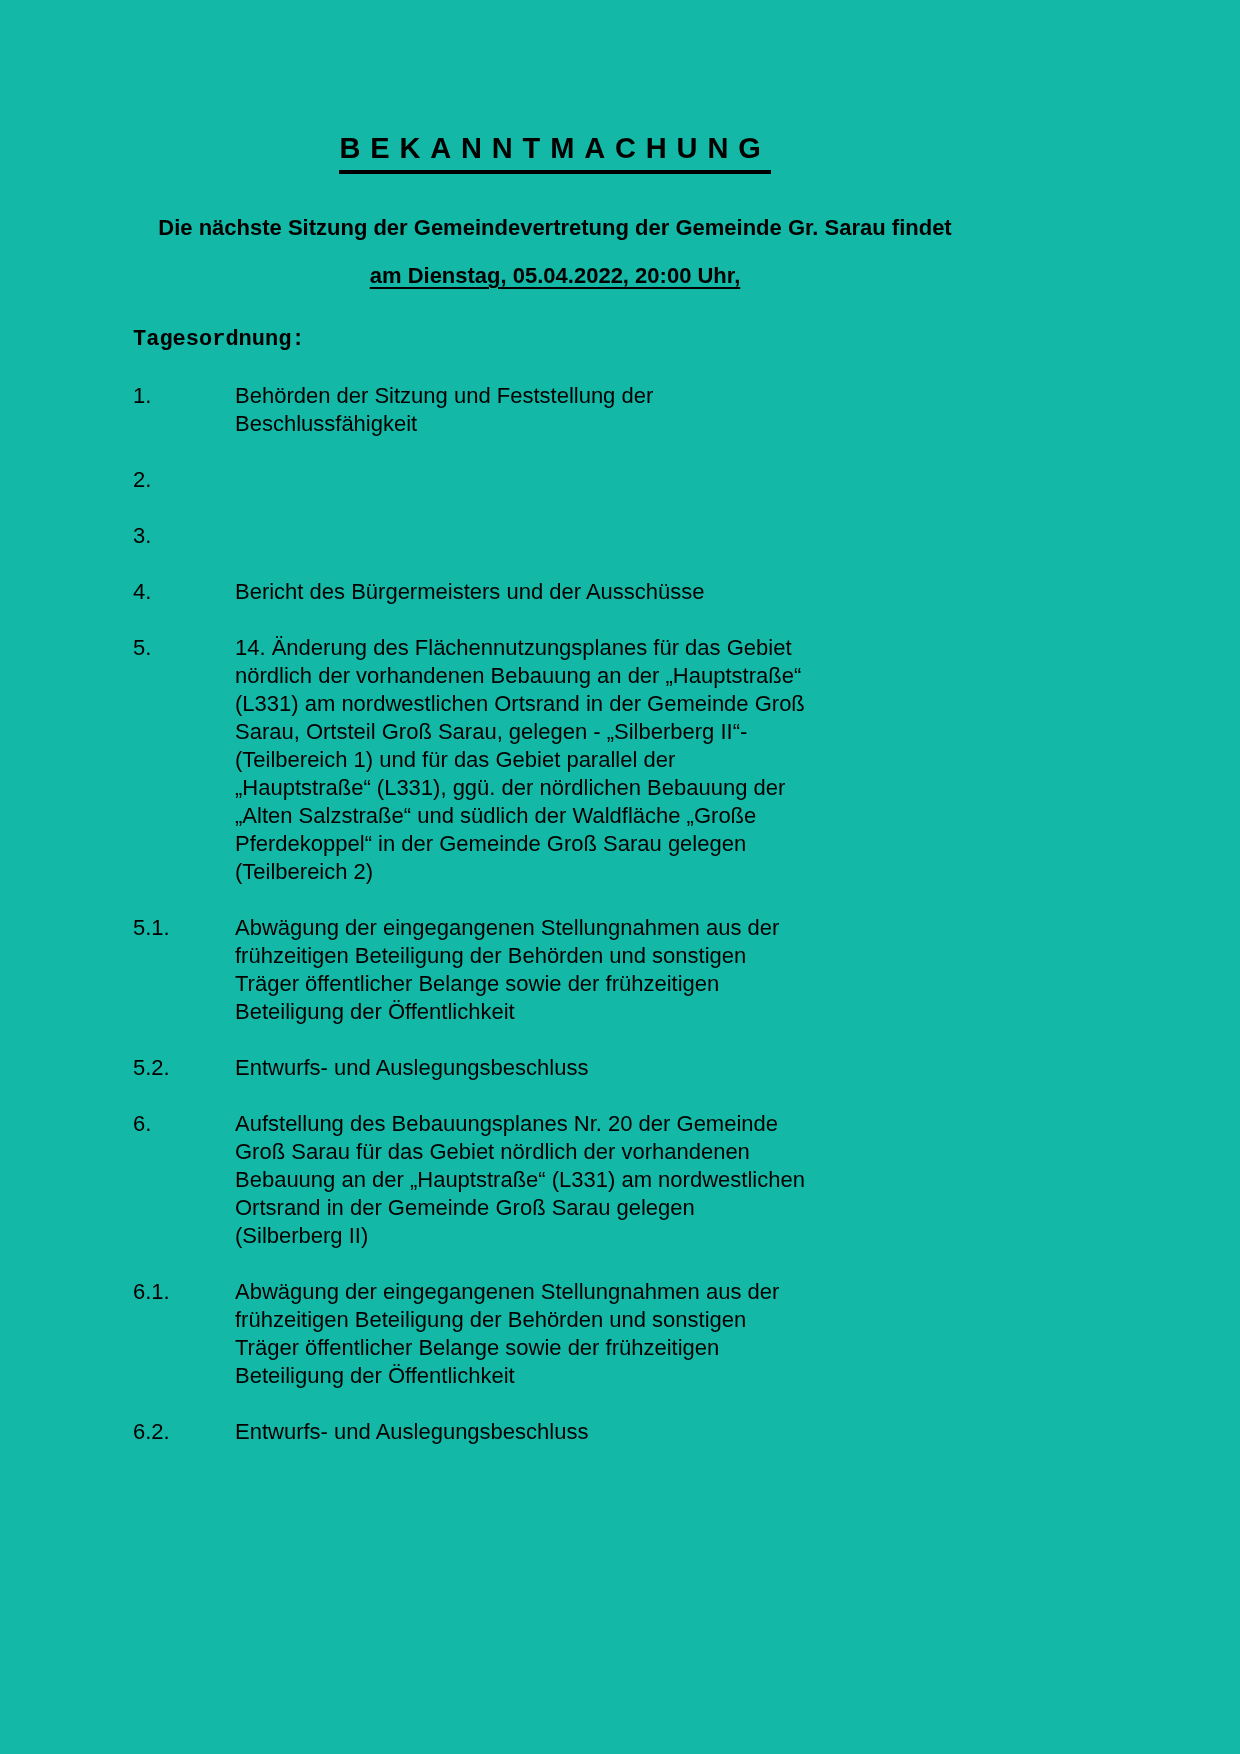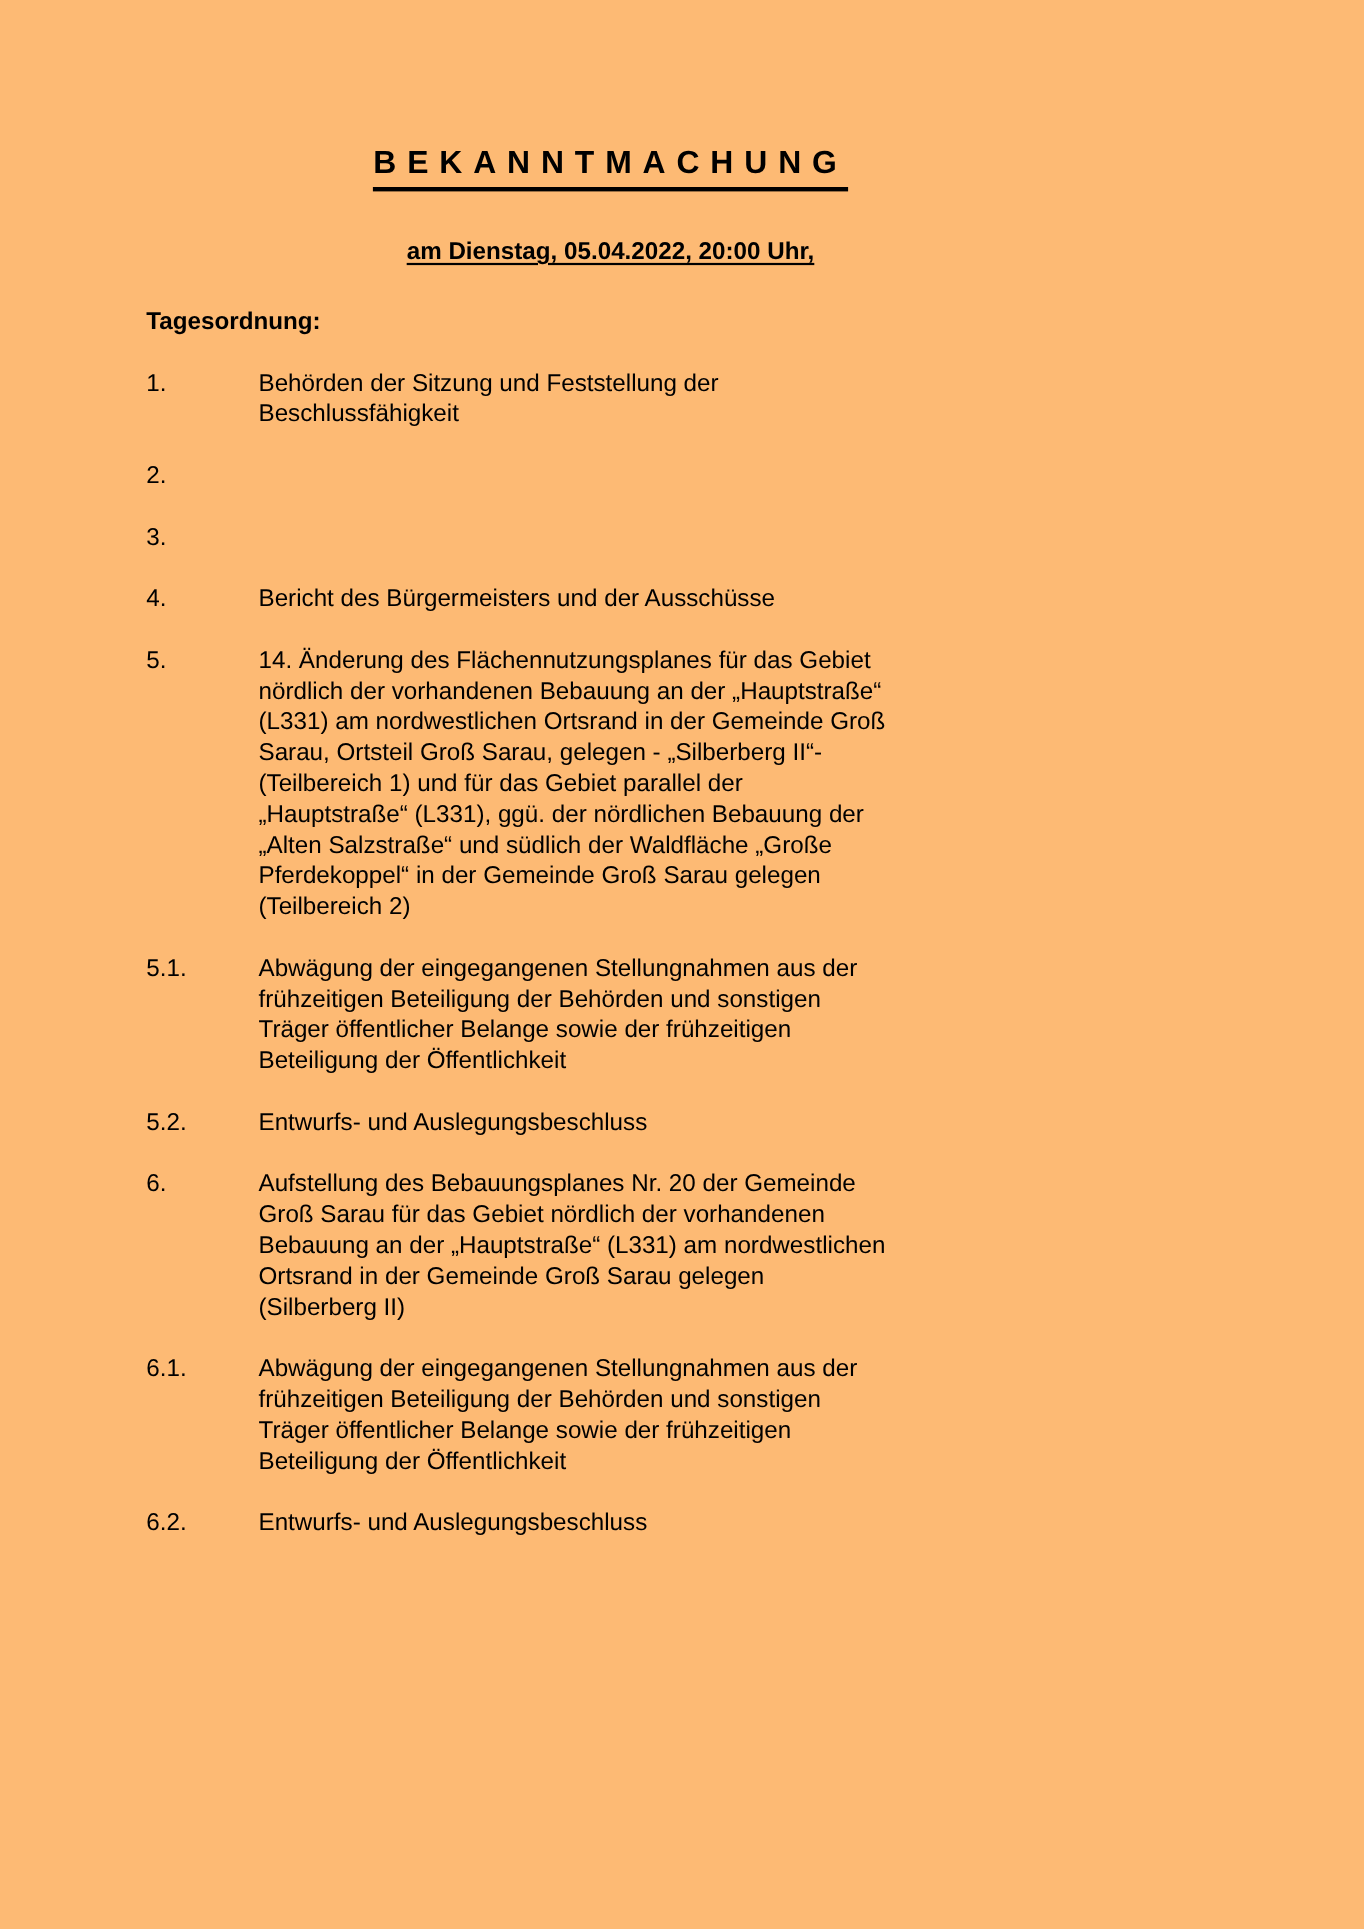--- a/index.html
+++ b/index.html
@@ -12,21 +12,21 @@
     height: 1754px;
     font-family: "Liberation Sans", "DejaVu Sans", sans-serif;
     color: #000000;
     -webkit-font-smoothing: antialiased;
   }
   .page {
     box-sizing: border-box;
     width: 1240px;
     min-height: 1754px;
     padding: 130px 263px 60px 133px;
-    background: #fdba74;
+    background: #14b8a6;
   }
   .doc-title {
     margin: 0 0 40px 0;
     text-align: center;
     font-size: 29px;
     font-weight: bold;
     line-height: 36px;
   }
   .doc-title .title-text {
     display: inline-block;
@@ -47,20 +47,21 @@
     text-decoration-thickness: 2px;
     text-underline-offset: 4px;
     margin-top: 20px;
   }
   .agenda-heading {
     margin: 36px 0 28px 0;
     font-size: 22px;
     font-weight: bold;
     line-height: 28px;
     text-align: left;
+    font-family: Liberation Mono, monospace;
   }
   .agenda { }
   .agenda-row {
     display: flex;
     align-items: flex-start;
     margin: 0 0 28px 0;
     font-size: 22px;
     line-height: 28px;
   }
   .agenda-num {
@@ -74,20 +75,21 @@
 </style>
 </head>
 <body>
 
 <div class="page">
 
   <h1 class="doc-title">
     <span class="title-text">BEKANNTMACHUNG</span>
   </h1>
 
+  <p class="intro-line">Die nächste Sitzung der Gemeindevertretung der Gemeinde Gr. Sarau findet</p>
 
   <p class="intro-line intro-gap">
     <span class="intro-underline">am Dienstag, 05.04.2022, 20:00 Uhr,</span>
   </p>
 
 
   <h2 class="agenda-heading">Tagesordnung:</h2>
 
   <div class="agenda">
 

